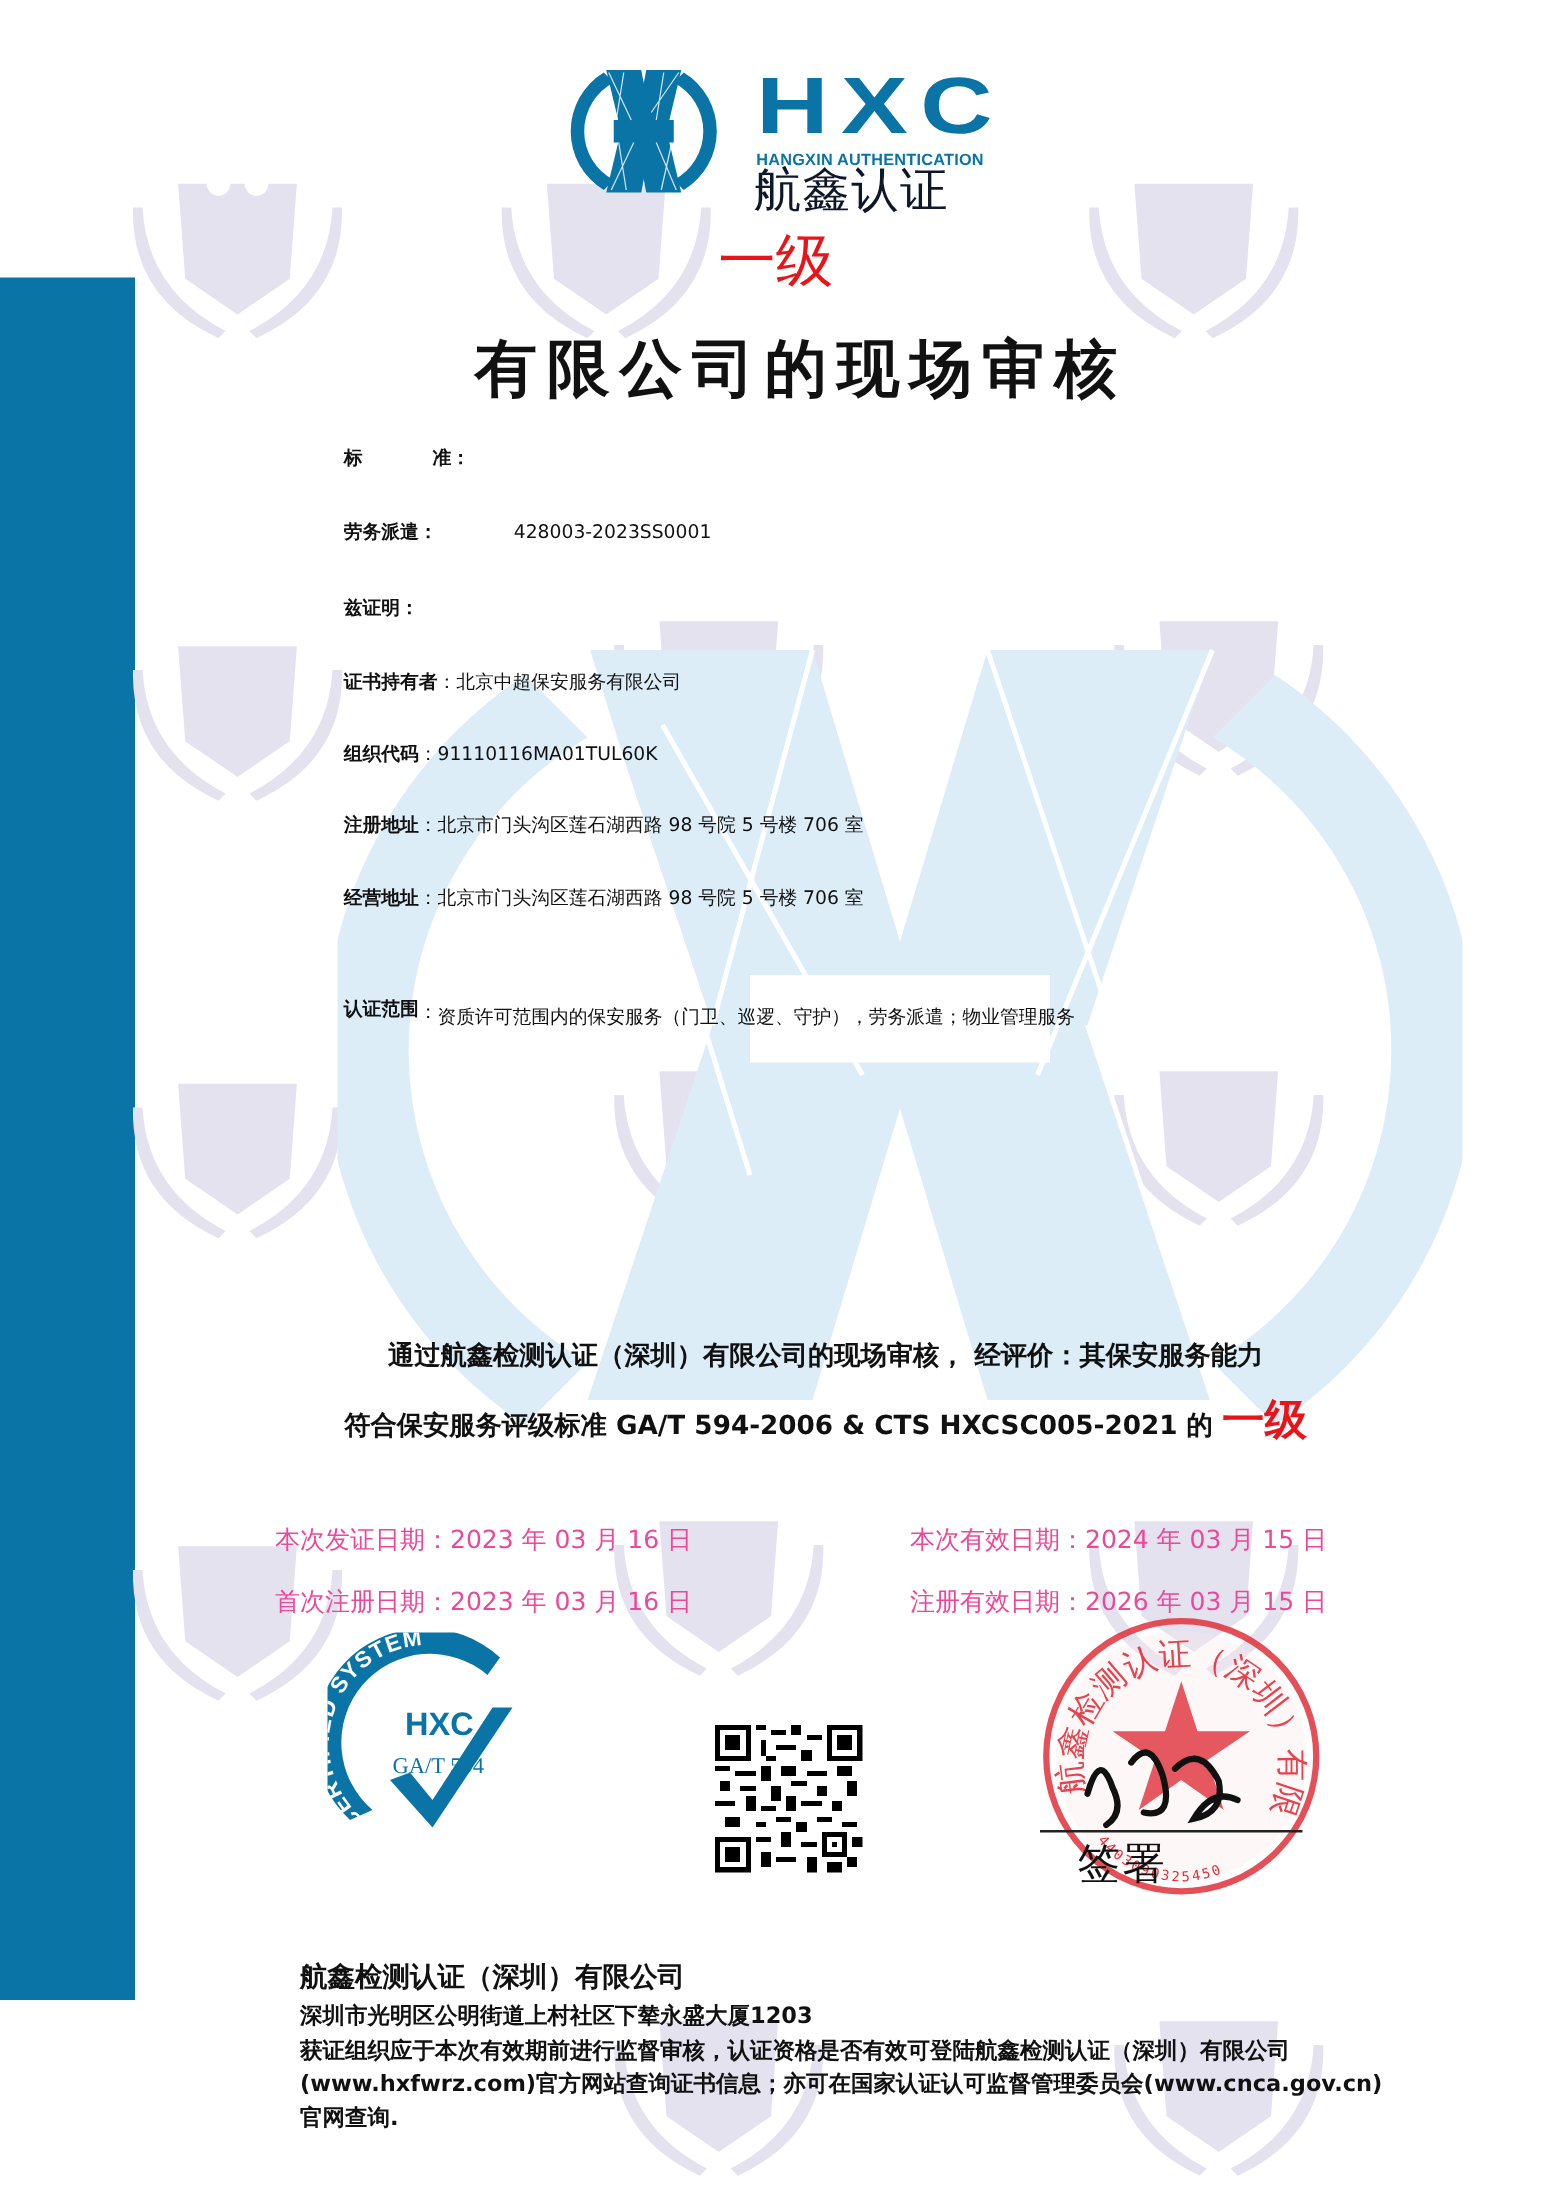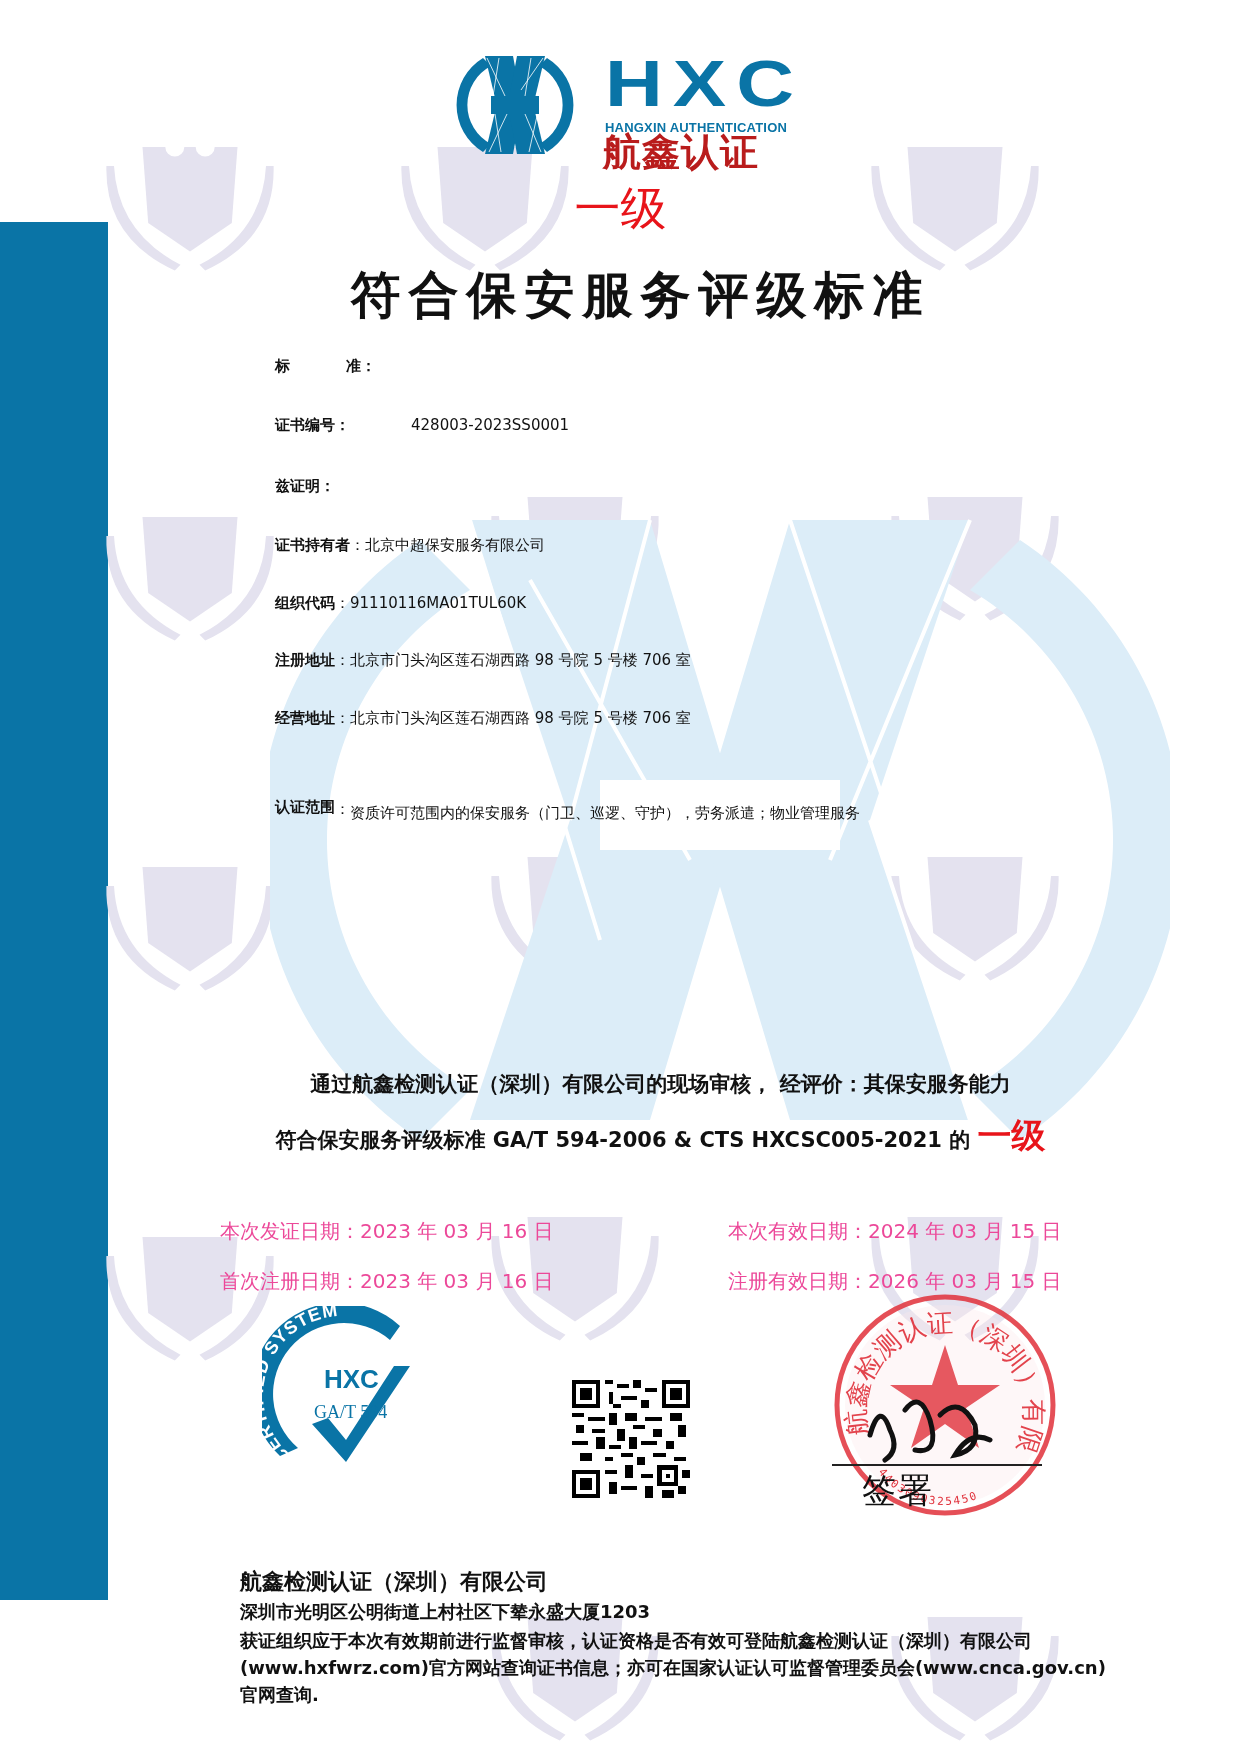--- a/index.html
+++ b/index.html
@@ -15,21 +15,21 @@
   .bg-watermark { left: 270px; top: 480px; width: 900px; height: 720px; }
 
   
   .emblem { width: 190px; height: 190px; opacity: 1; }
 
   
   .logo { left: 455px; top: 50px; width: 340px; height: 110px; }
   .logo-mark { position: absolute; left: 0; top: 0; width: 120px; height: 110px; }
   .logo-hxc { position: absolute; left: 150px; top: 2px; font-family: "Liberation Sans", sans-serif; font-weight: 900; font-size: 64px; letter-spacing: 8px; color: #0a74a6; line-height: 64px; transform: scaleX(1.25); transform-origin: left; }
   .logo-en { position: absolute; left: 150px; top: 70px; font-family: "Liberation Sans", sans-serif; font-weight: 700; font-size: 13px; color: #0a74a6; letter-spacing: 0.2px; }
-  .logo-cn { position: absolute; left: 148px; top: 82px; font-weight: 700; font-size: 38px; color: #b91c1c; line-height: 40px; letter-spacing: 1px; }
+  .logo-cn { position: absolute; left: 148px; top: 82px; font-weight: 400; font-size: 38px; color: #0f172a; line-height: 40px; letter-spacing: 1px; }
 
   .grade-top { left: 0; width: 1241px; top: 178px; text-align: center; color: #e8141a; font-family: "DejaVu Serif", serif; font-size: 46px; font-weight: 400; }
   .title { left: 0; width: 1241px; top: 262px; text-align: center; font-weight: 900; font-size: 50px; letter-spacing: 8px; color: #111; padding-left: 40px; }
 
   .field { left: 275px; font-size: 15px; display: flex; align-items: baseline; white-space: nowrap; }
   .field .lbl { font-weight: 700; color: #111; }
   .field .val { color: #111; font-weight: 400; }
   .lbl-spaced { display: inline-block; width: 130px; }
   .lbl-spaced .c1 { margin-right: 56px; }
 
@@ -184,27 +184,27 @@
     <g stroke="#ffffff" stroke-width="1" fill="none" opacity="0.8">
       <path d="M32 8 L50 46 M44 8 L38 46 M76 8 L70 46 M88 8 L66 40 M34 102 L52 64 M46 102 L40 64 M86 102 L70 64 M74 102 L82 66"></path>
     </g>
   </svg>
   <div class="logo-hxc">HXC</div>
   <div class="logo-en">HANGXIN AUTHENTICATION</div>
   <div class="logo-cn">航鑫认证</div>
 </div>
 
 <div class="abs grade-top">一级</div>
-<div class="abs title">符合保安服务评级标准</div>
+<div class="abs title">有限公司的现场审核</div>
 
 <div class="abs field" style="top:357px">
   <span class="lbl lbl-spaced"><span class="c1">标</span><span>准：</span></span>
 </div>
 <div class="abs field" style="top:416px">
-  <span class="lbl" style="display:inline-block;width:136px">证书编号：</span>
+  <span class="lbl" style="display:inline-block;width:136px">劳务派遣：</span>
   <span class="val">428003-2023SS0001</span>
 </div>
 <div class="abs field" style="top:477px">
   <span class="lbl">兹证明：</span>
 </div>
 <div class="abs field" style="top:536px">
   <span class="lbl">证书持有者</span>
   <span class="val">：</span>
   <span class="val">北京中超保安服务有限公司</span>
 </div>

